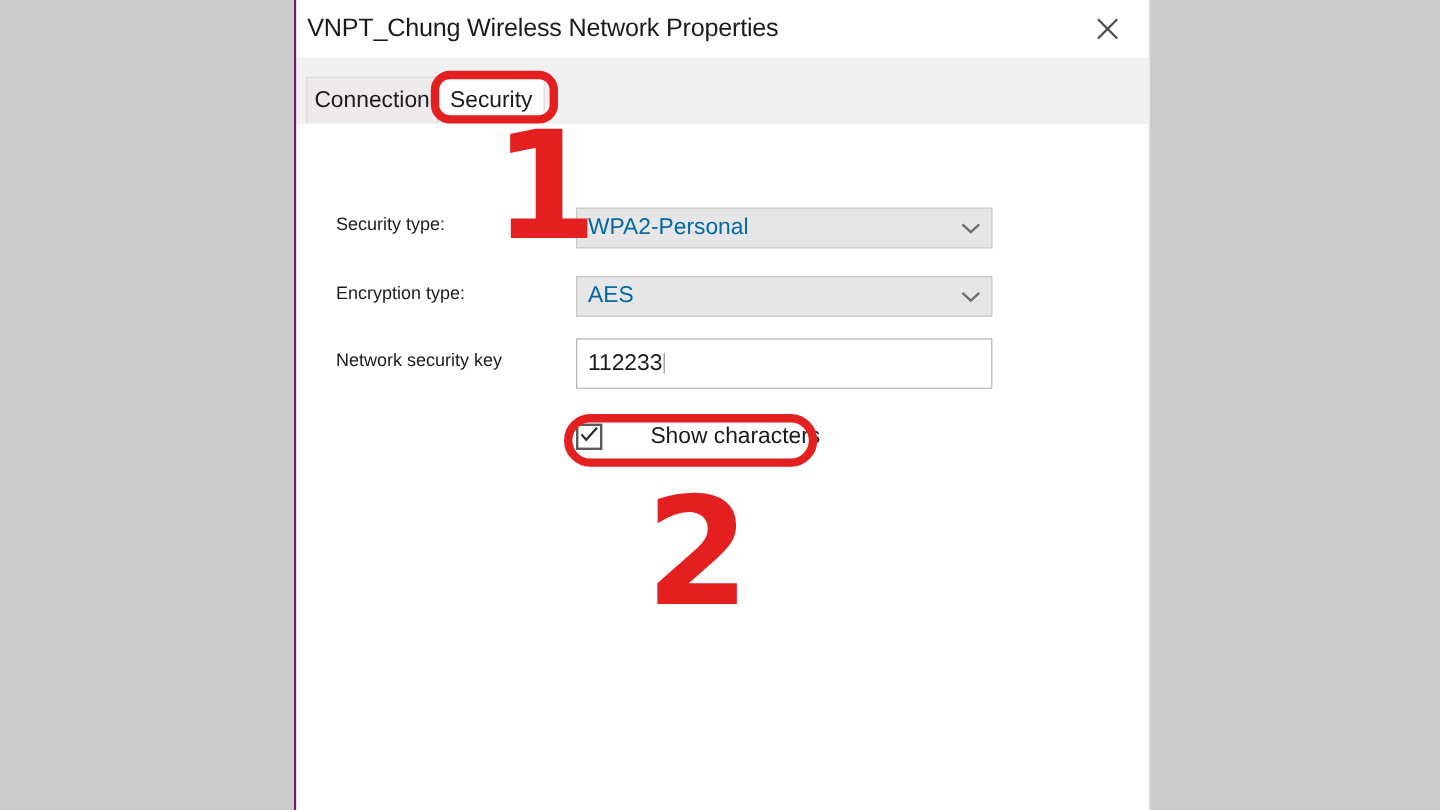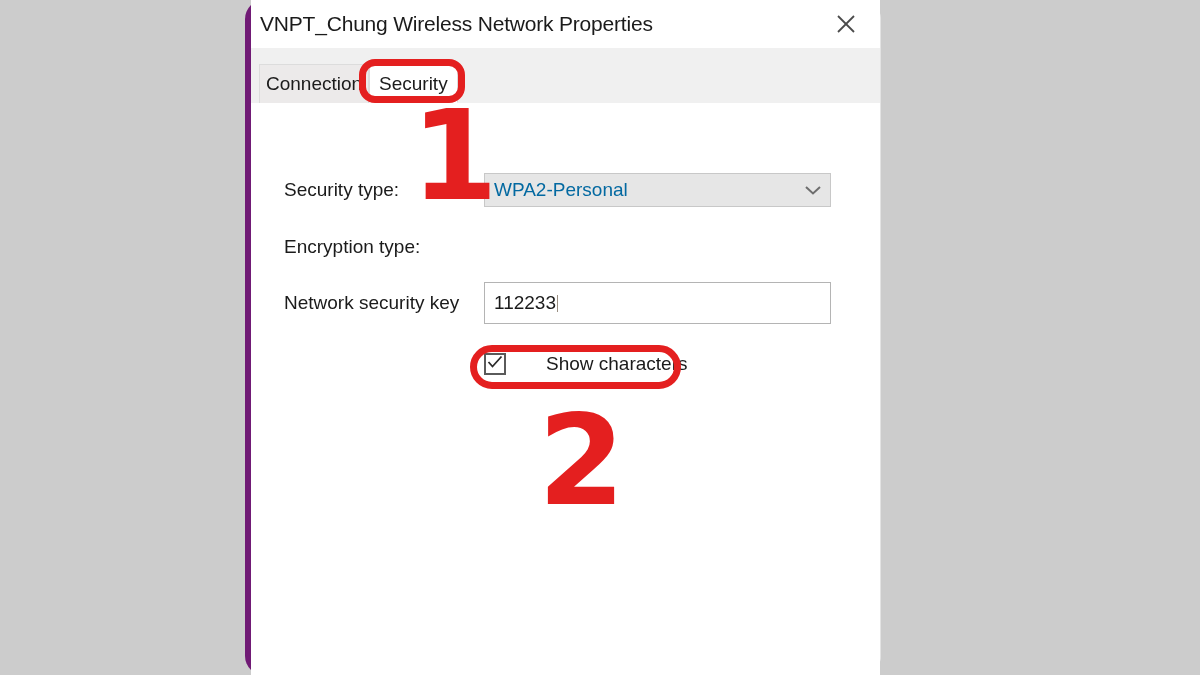--- a/index.html
+++ b/index.html
@@ -13,27 +13,26 @@
     font-family: "Liberation Sans", sans-serif;
     overflow: hidden;
     position: relative;
   }
 
   
   #dialog {
     position: absolute;
     left: 245px;
     top: 0px;
-    width: 636px;
+    width: 713px;
     height: 675px;
     background: #ffffff;
     box-sizing: border-box;
-    border-left: 6px solid #701a75;
+    border-left: 2px solid #701a75;
     border-right: 1px solid #e3e3e3;
-    border-radius: 19px;
   }
 
   
   #titlebar {
     position: absolute;
     left: 0; top: 0;
     width: 100%;
     height: 48px;
     background: #ffffff;
   }
@@ -116,21 +115,21 @@
     height: 34px;
   }
   #row-security-type   { top: 70px; }
   #row-encryption-type { top: 127px; }
   #row-network-key     { top: 183px; }
 
   .field-label {
     position: absolute;
     left: 33px;
     top: 6px;
-    font-size: 19px;
+    font-size: 15px;
     color: #1b1b1b;
     white-space: nowrap;
   }
 
   .combobox {
     position: absolute;
     left: 233px;
     top: 0;
     width: 347px;
     height: 34px;
@@ -291,20 +290,28 @@
         <span class="chevron-down-icon">
           <svg width="18" height="12" viewBox="0 0 18 12">
             <polyline points="2,3 9,9.5 16,3" fill="none" stroke="#6e6e6e" stroke-width="2"></polyline>
           </svg>
         </span>
       </div>
     </div>
 
     <div class="form-row" id="row-encryption-type">
       <div class="field-label">Encryption type:</div>
+      <div class="combobox">
+        <span class="combo-value">AES</span>
+        <span class="chevron-down-icon">
+          <svg width="18" height="12" viewBox="0 0 18 12">
+            <polyline points="2,3 9,9.5 16,3" fill="none" stroke="#6e6e6e" stroke-width="2"></polyline>
+          </svg>
+        </span>
+      </div>
     </div>
 
     <div class="form-row" id="row-network-key">
       <div class="field-label">Network security key</div>
       <div class="textbox">
         <span class="text-value"><span>112233</span><span class="caret"></span></span>
       </div>
     </div>
 
     <div id="show-characters-row">

